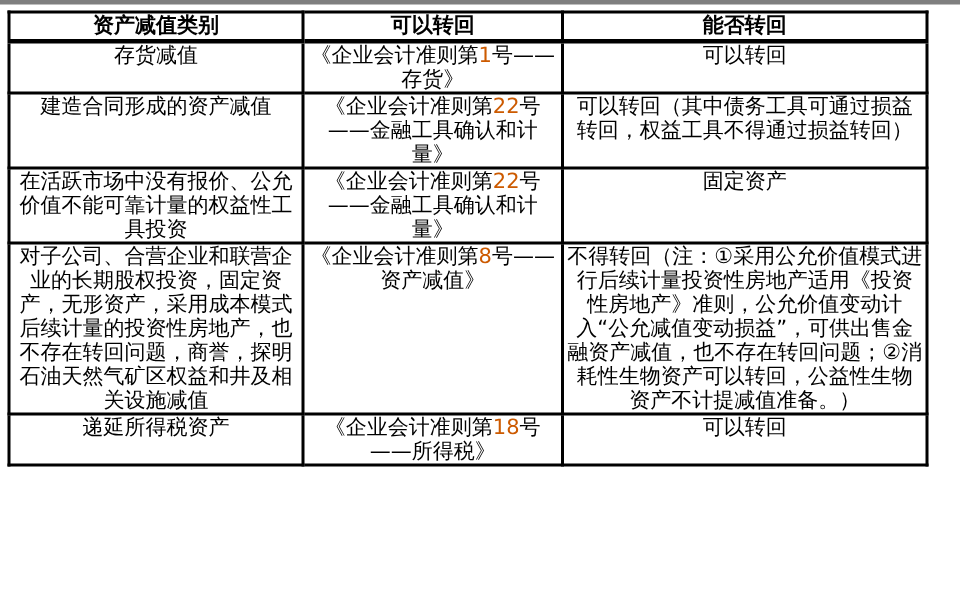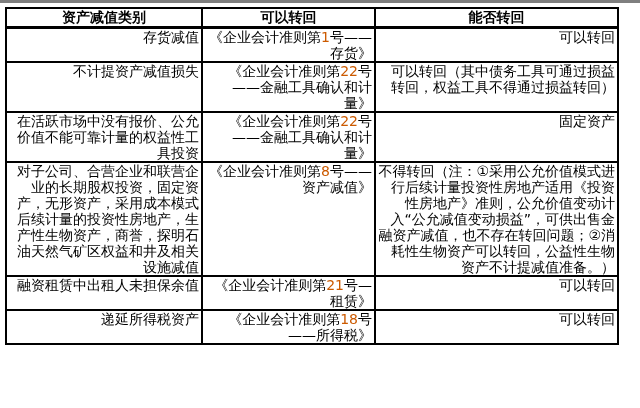--- a/index.html
+++ b/index.html
@@ -11,21 +11,21 @@
   .top-strip{width:640px;height:3px;background:#7f7f7f;}
   .canvas{position:relative;width:512px;height:405px;}
   table.imp{
     position:absolute;left:5px;top:4px;
     border-collapse:collapse;table-layout:fixed;width:612px;
     font-size:14px;line-height:16px;
   }
   table.imp th, table.imp td{
     border:2px solid #000;
     padding:0 2px 0 2px;
-    vertical-align:top;text-align:right;
+    vertical-align:top;text-align:center;
     overflow:hidden;
     word-break:break-all;
   }
   table.imp th{
     text-align:center;font-weight:bold;font-size:14px;
     height:17px;padding:0;
     border-bottom:3px solid #000;
   }
   col.c1{width:196px;} col.c2{width:173px;} col.c3{width:243px;}
   td.std{white-space:pre-line;}
@@ -52,42 +52,36 @@
       </tr>
     </thead>
     <tbody>
       <tr class="h33">
         <td>存货减值</td>
         <td class="std">《企业会计准则第<span class="accent-num">1</span>号——
 存货》</td>
         <td class="center">可以转回</td>
       </tr>
       <tr class="h33">
-        <td>不计提资产减值损失</td>
+        <td>建造合同形成的资产减值</td>
         <td class="std">《企业会计准则第<span class="accent-num">22</span>号
 ——金融工具确认和计量》</td>
         <td>可以转回（其中债务工具可通过损益转回，权益工具不得通过损益转回）</td>
       </tr>
       <tr class="h49">
         <td>在活跃市场中没有报价、公允价值不能可靠计量的权益性工具投资</td>
         <td class="std">《企业会计准则第<span class="accent-num">22</span>号
 ——金融工具确认和计量》</td>
         <td class="center">固定资产</td>
       </tr>
       <tr class="h113">
-        <td>对子公司、合营企业和联营企业的长期股权投资，固定资产，无形资产，采用成本模式后续计量的投资性房地产，生产性生物资产，商誉，探明石油天然气矿区权益和井及相关设施减值</td>
+        <td>对子公司、合营企业和联营企业的长期股权投资，固定资产，无形资产，采用成本模式后续计量的投资性房地产，也不存在转回问题，商誉，探明石油天然气矿区权益和井及相关设施减值</td>
         <td class="std">《企业会计准则第<span class="accent-num">8</span>号——
 资产减值》</td>
         <td>不得转回（注：①采用公允价值模式进行后续计量投资性房地产适用《投资性房地产》准则，公允价值变动计入“公允减值变动损益”，可供出售金融资产减值，也不存在转回问题；②消耗性生物资产可以转回，公益性生物资产不计提减值准备。）</td>
-      </tr>
-      <tr class="h33">
-        <td>融资租赁中出租人未担保余值</td>
-        <td class="std">《企业会计准则第<span class="accent-num">21</span>号—
-租赁》</td>
-        <td class="center">可以转回</td>
       </tr>
       <tr class="h33">
         <td>递延所得税资产</td>
         <td class="std">《企业会计准则第<span class="accent-num">18</span>号
 ——所得税》</td>
         <td class="center">可以转回</td>
       </tr>
     </tbody>
   </table>
 </div>

